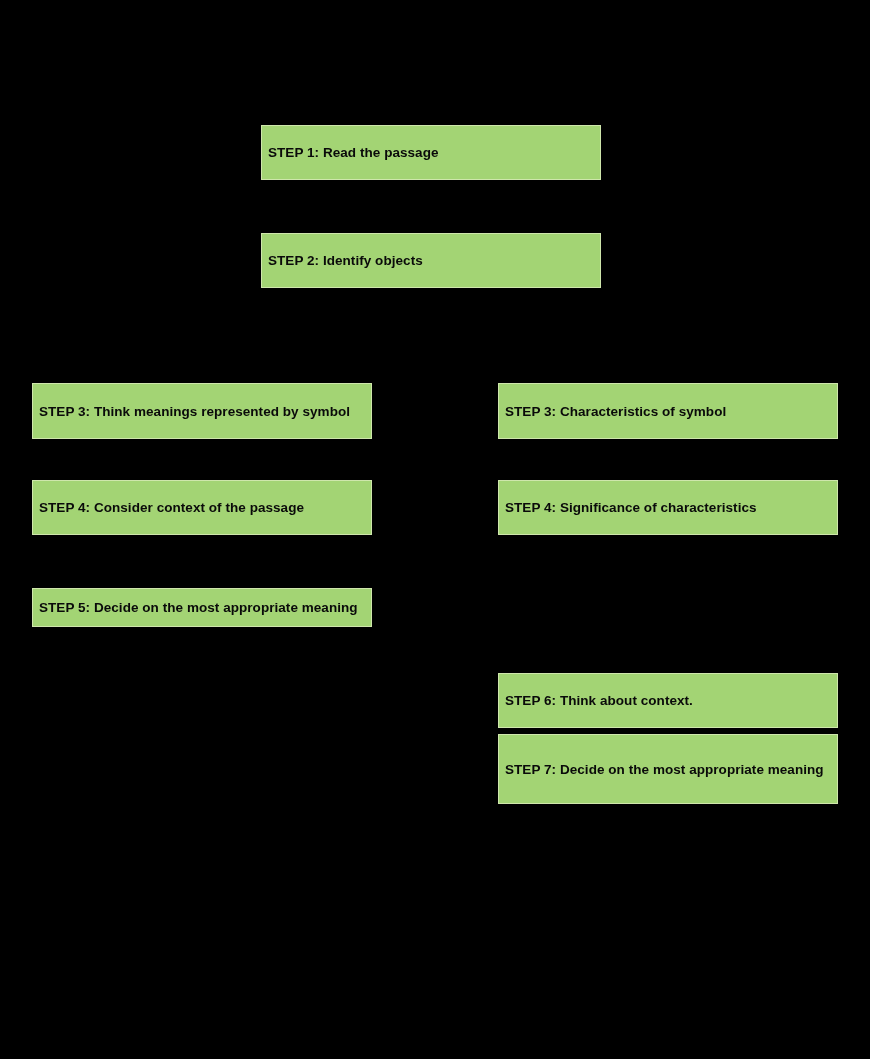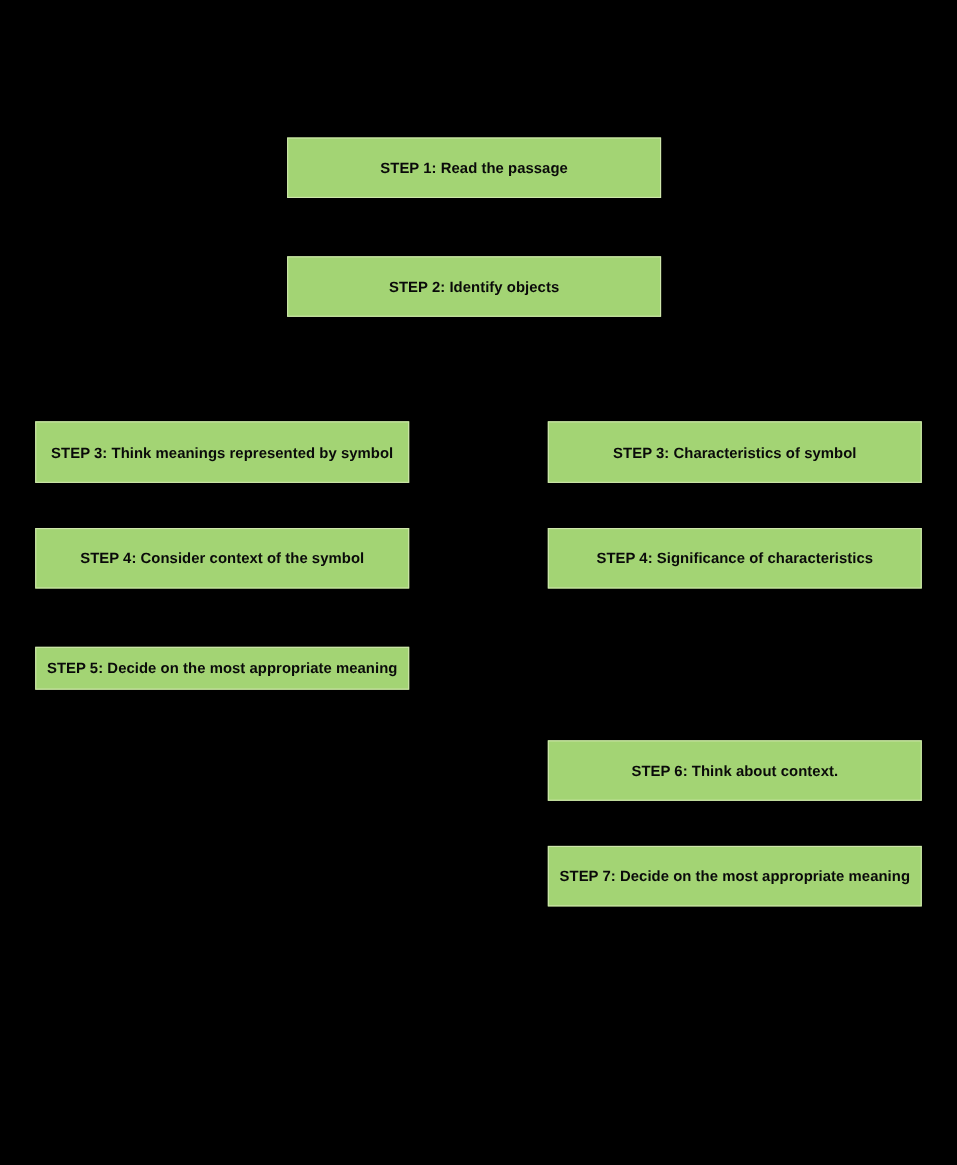--- a/index.html
+++ b/index.html
@@ -36,62 +36,62 @@
     padding: 2px 6px;
   }
 
   .step-box .step-label {
     color: #0a0a0a;
     font-family: "Liberation Sans", sans-serif;
     font-weight: bold;
     font-size: 13.5px;
     line-height: 17px;
     letter-spacing: 0.05px;
-    text-align: center;
+    text-align: left;
     display: block;
     width: 100%;
   }
 
   
   .col-center { left: 261px; width: 340px; }
   .row-s1 { top: 125px;  height: 55px; }
   .row-s2 { top: 233px;  height: 55px; }
   .row-teel { top: 885px; height: 55px; }
 
   
   .col-left { left: 32px; width: 340px; }
 
   
   .col-right { left: 498px; width: 340px; }
 
   .row-a { top: 383px; height: 56px; }
   .row-b { top: 480px; height: 55px; }
   .row-c { top: 588px; height: 39px; }
   .row-d { top: 673px; height: 55px; }
-  .row-e { top: 769px; height: 55px; }
+  .row-e { top: 734px; height: 70px; }
 </style>
 </head>
 <body>
 
 <div id="diagram-canvas">
 
   <div class="step-box col-center row-s1">
     <span class="step-label">STEP 1: Read the passage</span>
   </div>
 
   <div class="step-box col-center row-s2">
     <span class="step-label">STEP 2: Identify objects</span>
   </div>
 
   <div class="step-box col-left row-a">
     <span class="step-label">STEP 3: Think meanings represented by symbol</span>
   </div>
 
   <div class="step-box col-left row-b">
-    <span class="step-label">STEP 4: Consider context of the symbol</span>
+    <span class="step-label">STEP 4: Consider context of the passage</span>
   </div>
 
   <div class="step-box col-left row-c">
     <span class="step-label">STEP 5: Decide on the most appropriate meaning</span>
   </div>
 
   <div class="step-box col-right row-a">
     <span class="step-label">STEP 3: Characteristics of symbol</span>
   </div>
 

